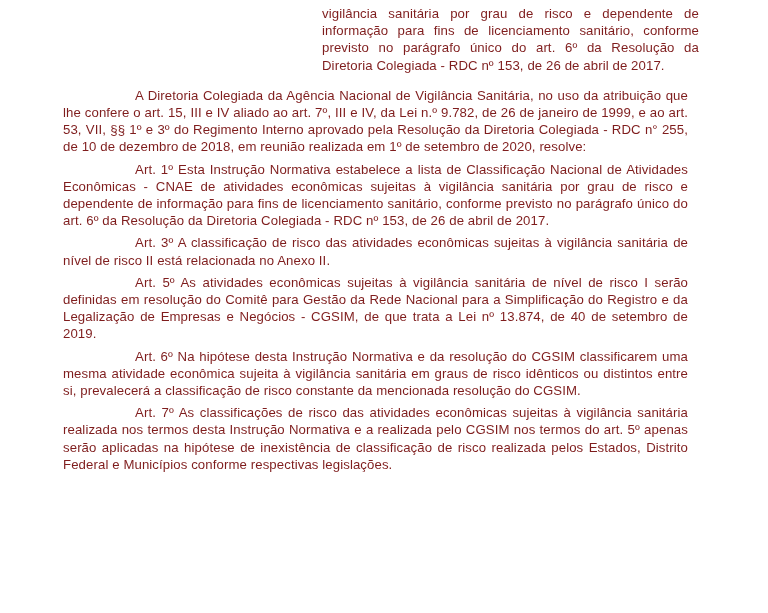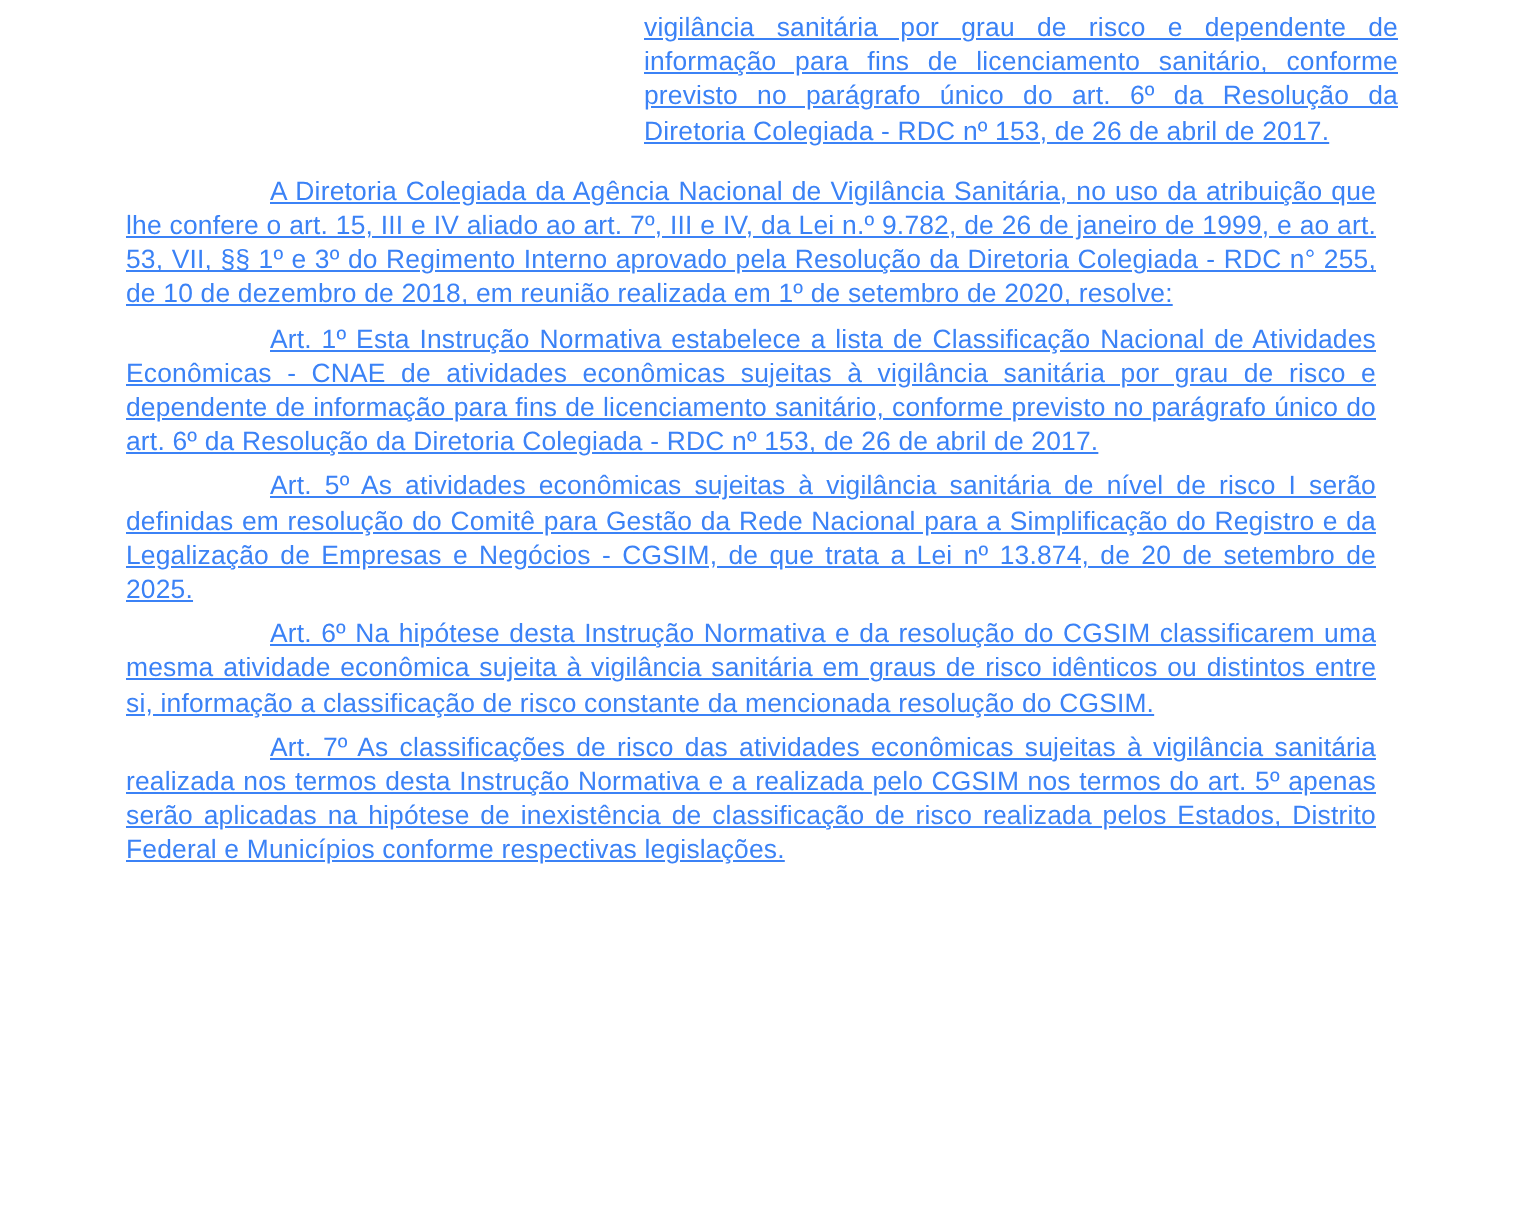--- a/index.html
+++ b/index.html
@@ -30,29 +30,30 @@
   }
   .para {
     margin: 0 11px 5px 0;
     text-indent: 72px;
     text-align: justify;
   }
 </style>
 </head>
 <body style="background: rgb(255, 255, 255);">
 
-<div class="page" style="color: #3b82f6; text-decoration: underline;">
+<div class="page" style="color: #7f1d1d;">
   <p class="ementa">vigilância sanitária por grau de risco e dependente de informação para fins de licenciamento sanitário, conforme previsto no parágrafo único do art. 6º da Resolução da Diretoria Colegiada - RDC nº 153, de 26 de abril de 2017.</p>
 
   <p class="para">A Diretoria Colegiada da Agência Nacional de Vigilância Sanitária, no uso da atribuição que lhe confere o art. 15, III e IV aliado ao art. 7º, III e IV, da Lei n.º 9.782, de 26 de janeiro de 1999, e ao art. 53, VII, §§ 1º e 3º do Regimento Interno aprovado pela Resolução da Diretoria Colegiada - RDC n° 255, de 10 de dezembro de 2018, em reunião realizada em 1º de setembro de 2020, resolve:</p>
 
   <p class="para">Art. 1º Esta Instrução Normativa estabelece a lista de Classificação Nacional de Atividades Econômicas - CNAE de atividades econômicas sujeitas à vigilância sanitária por grau de risco e dependente de informação para fins de licenciamento sanitário, conforme previsto no parágrafo único do art. 6º da Resolução da Diretoria Colegiada - RDC nº 153, de 26 de abril de 2017.</p>
 
 
+  <p class="para">Art. 3º A classificação de risco das atividades econômicas sujeitas à vigilância sanitária de nível de risco II está relacionada no Anexo II.</p>
 
 
 
-  <p class="para">Art. 5º As atividades econômicas sujeitas à vigilância sanitária de nível de risco I serão definidas em resolução do Comitê para Gestão da Rede Nacional para a Simplificação do Registro e da Legalização de Empresas e Negócios - CGSIM, de que trata a Lei nº 13.874, de 20 de setembro de 2025.</p>
+  <p class="para">Art. 5º As atividades econômicas sujeitas à vigilância sanitária de nível de risco I serão definidas em resolução do Comitê para Gestão da Rede Nacional para a Simplificação do Registro e da Legalização de Empresas e Negócios - CGSIM, de que trata a Lei nº 13.874, de 40 de setembro de 2019.</p>
 
-  <p class="para">Art. 6º Na hipótese desta Instrução Normativa e da resolução do CGSIM classificarem uma mesma atividade econômica sujeita à vigilância sanitária em graus de risco idênticos ou distintos entre si, informação a classificação de risco constante da mencionada resolução do CGSIM.</p>
+  <p class="para">Art. 6º Na hipótese desta Instrução Normativa e da resolução do CGSIM classificarem uma mesma atividade econômica sujeita à vigilância sanitária em graus de risco idênticos ou distintos entre si, prevalecerá a classificação de risco constante da mencionada resolução do CGSIM.</p>
 
   <p class="para">Art. 7º As classificações de risco das atividades econômicas sujeitas à vigilância sanitária realizada nos termos desta Instrução Normativa e a realizada pelo CGSIM nos termos do art. 5º apenas serão aplicadas na hipótese de inexistência de classificação de risco realizada pelos Estados, Distrito Federal e Municípios conforme respectivas legislações.</p>
 </div>
 
 </body></html>

